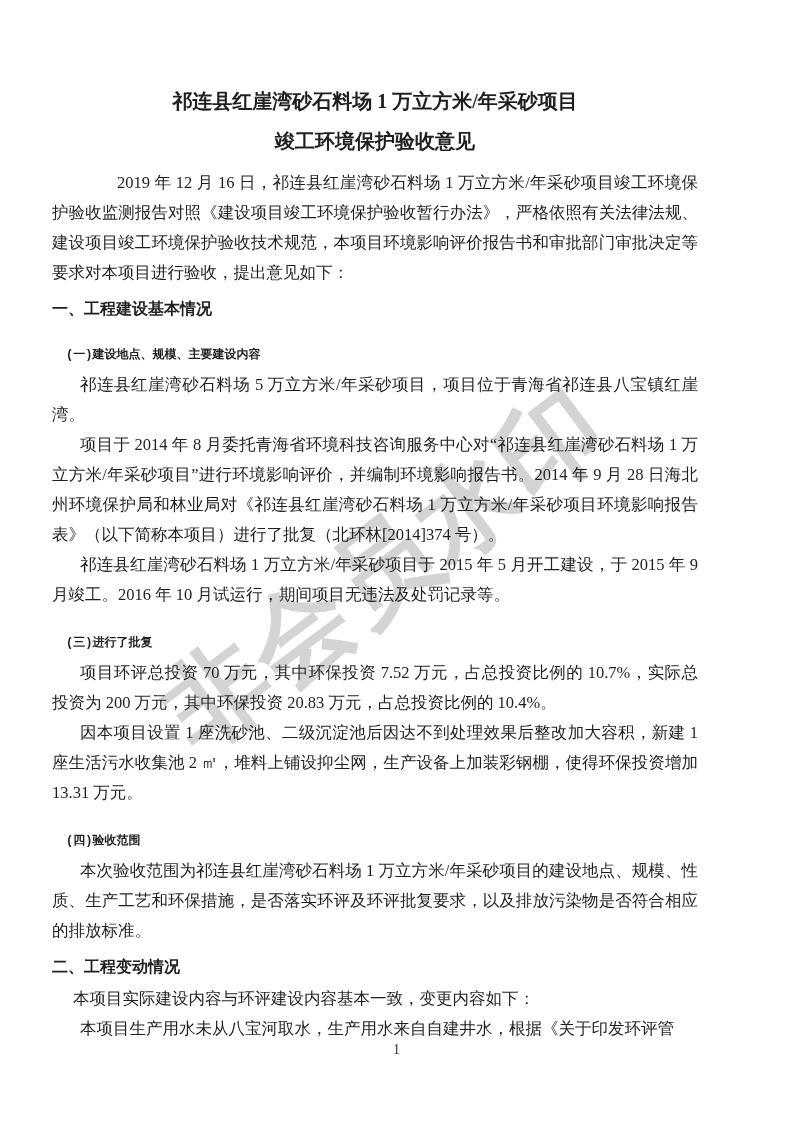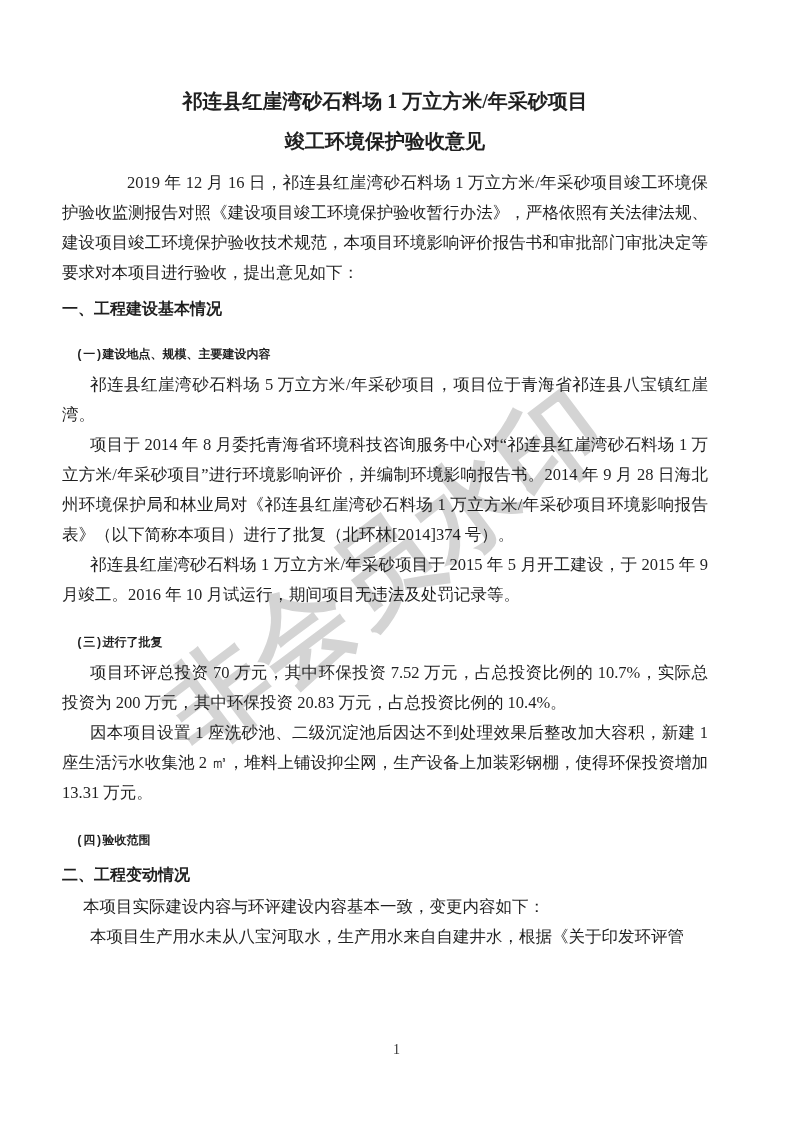--- a/index.html
+++ b/index.html
@@ -24,21 +24,21 @@
     font-size: 102px;
     font-weight: bold;
     white-space: nowrap;
     color: #d4d4d4;
     letter-spacing: 2px;
     z-index: 0;
     user-select: none;
   }
   .content {
     position: absolute;
-    left: 62px;
+    left: 52px;
     top: 88px;
     width: 646px;
     z-index: 1;
   }
   .doc-title {
     margin: 0 0 14px 0;
     text-align: center;
     font-size: 20px;
     line-height: 26px;
     font-weight: bold;
@@ -107,20 +107,21 @@
     <div class="h2">(一)建设地点、规模、主要建设内容</div>
     <p class="body">祁连县红崖湾砂石料场 5 万立方米/年采砂项目，项目位于青海省祁连县八宝镇红崖湾。</p>
     <p class="body">项目于 2014 年 8 月委托青海省环境科技咨询服务中心对“祁连县红崖湾砂石料场 1 万立方米/年采砂项目”进行环境影响评价，并编制环境影响报告书。2014 年 9 月 28 日海北州环境保护局和林业局对《祁连县红崖湾砂石料场 1 万立方米/年采砂项目环境影响报告表》（以下简称本项目）进行了批复（北环林[2014]374 号）。</p>
     <p class="body">祁连县红崖湾砂石料场 1 万立方米/年采砂项目于 2015 年 5 月开工建设，于 2015 年 9 月竣工。2016 年 10 月试运行，期间项目无违法及处罚记录等。</p>
 
     <div class="h2">(三)进行了批复</div>
     <p class="body">项目环评总投资 70 万元，其中环保投资 7.52 万元，占总投资比例的 10.7%，实际总投资为 200 万元，其中环保投资 20.83 万元，占总投资比例的 10.4%。</p>
     <p class="body">因本项目设置 1 座洗砂池、二级沉淀池后因达不到处理效果后整改加大容积，新建 1 座生活污水收集池 2 ㎥，堆料上铺设抑尘网，生产设备上加装彩钢棚，使得环保投资增加 13.31 万元。</p>
 
     <div class="h2">(四)验收范围</div>
+    <p class="body">本次验收范围为祁连县红崖湾砂石料场 1 万立方米/年采砂项目的建设地点、规模、性质、生产工艺和环保措施，是否落实环评及环评批复要求，以及排放污染物是否符合相应的排放标准。</p>
 
     <div class="h1">二、工程变动情况</div>
     <p class="body flush">本项目实际建设内容与环评建设内容基本一致，变更内容如下：</p>
     <p class="body">本项目生产用水未从八宝河取水，生产用水来自自建井水，根据《关于印发环评管</p>
   </div>
 
   <div class="page-number">1</div>
 
 </div>
 

